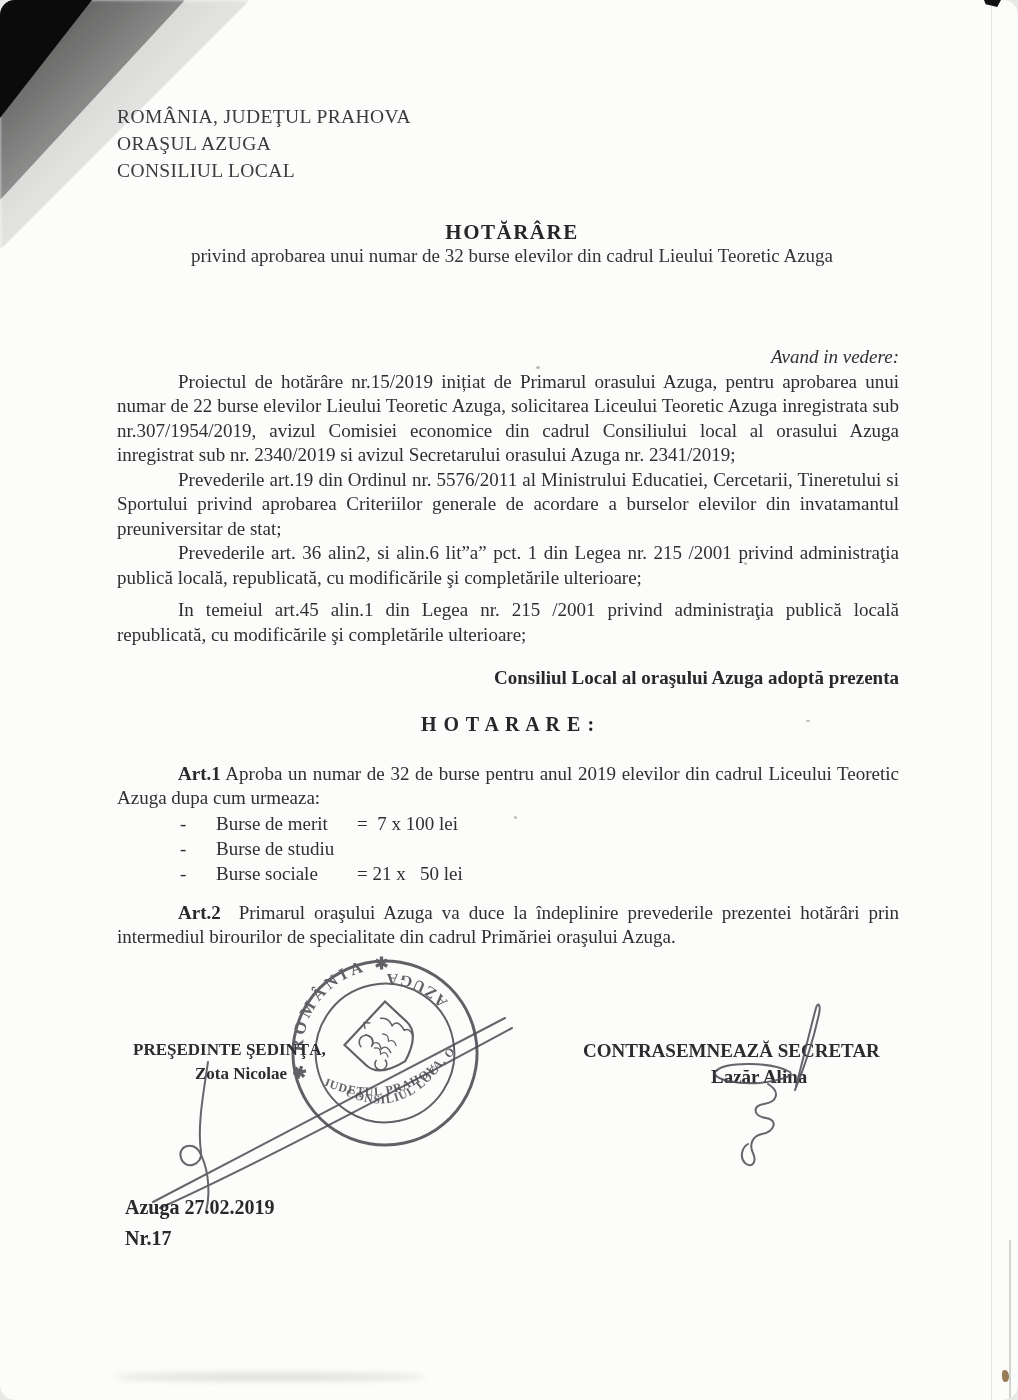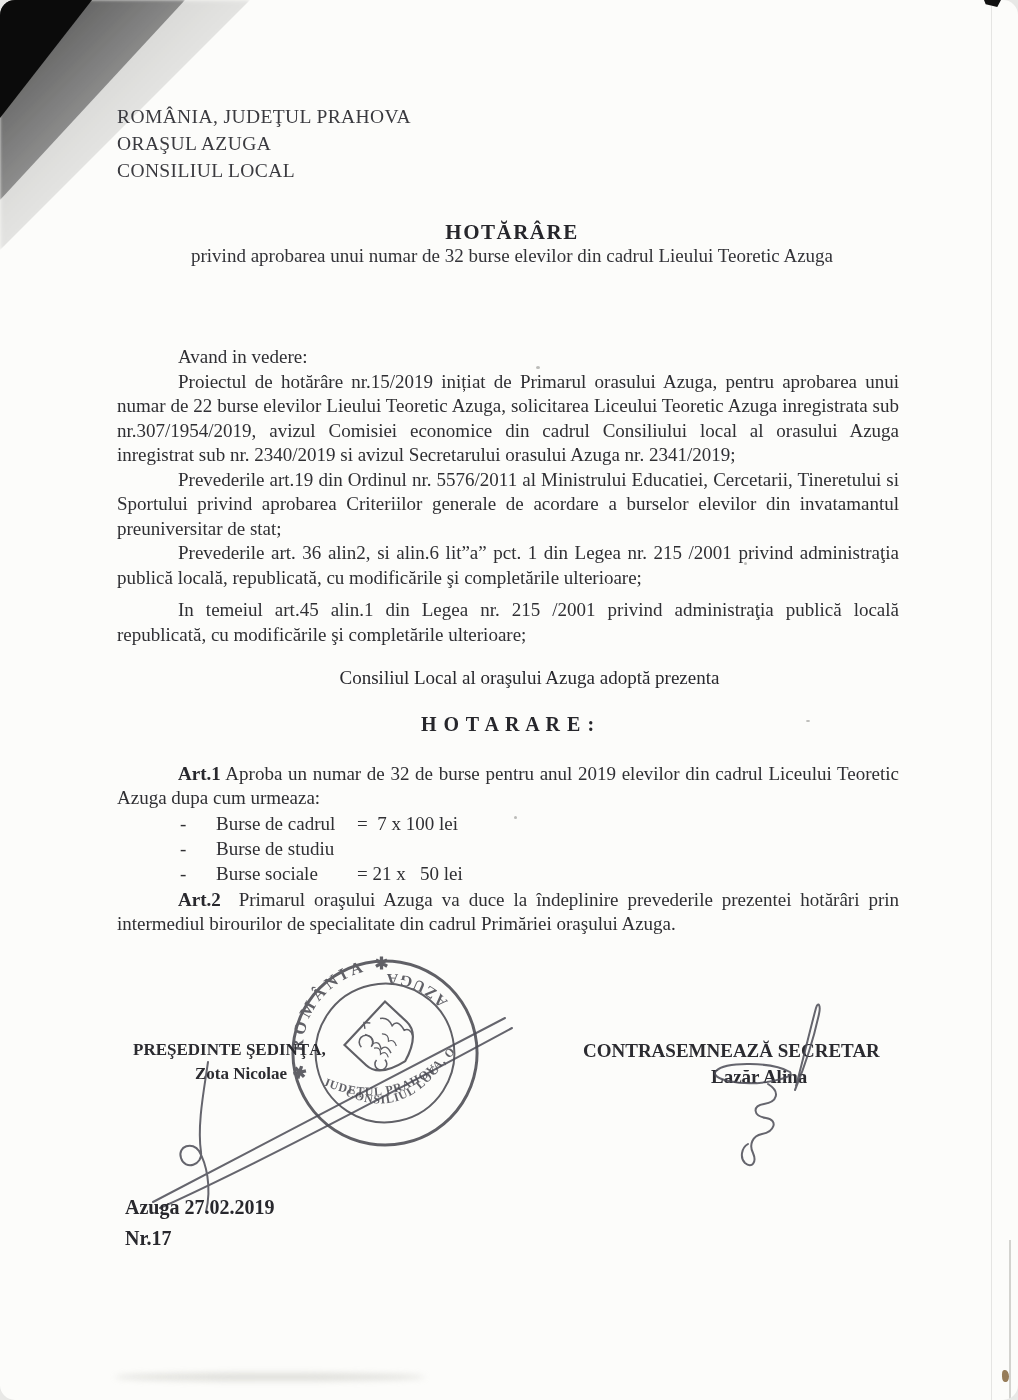--- a/index.html
+++ b/index.html
@@ -32,29 +32,29 @@
     background:#85663c; border-radius:40% 60% 50% 50%; opacity:.85; }
   .speck { position:absolute; background:#8f8f8c; border-radius:50%; opacity:.6; }
   
   .header-block { position:absolute; left:117px; top:103px;
     font-size:19.5px; line-height:27px; letter-spacing:.4px; color:#3a3a3f; }
   .title-block { position:absolute; left:117px; top:220px; width:790px; text-align:center; }
   .doc-title { font-size:21px; font-weight:bold; letter-spacing:1.5px; color:#26262b; }
   .doc-subtitle { font-size:19px; margin-top:0; color:#333338; }
   .body-col { position:absolute; left:117px; top:345px; width:782px;
     font-size:19px; line-height:24.5px; text-align:justify; }
-  .lead { padding-left:61px; text-align:left; }
+  .lead { padding-left:61px; text-align:right;font-style:italic; }
   .para { margin:0; text-indent:61px; }
   .gap-sm { margin-top:8px; }
-  .adoption { margin-top:19px; padding-left:43px; font-weight:normal; color:#28282d; text-align:center; }
+  .adoption { margin-top:19px; padding-left:43px; font-weight:bold; color:#28282d; text-align:right; }
   .decision-head { margin-top:21px; text-align:center; font-weight:bold; font-size:20px;
     letter-spacing:1px; color:#26262b; line-height:25px; }
   .article { margin:0; margin-top:25px; text-indent:61px; }
   .article b { color:#28282d; }
-  .article.second { margin-top:2px; }
+  .article.second { margin-top:15px; }
   .grant-list { margin-left:63px; line-height:25px; text-align:left; }
   .grant-row { display:grid; grid-template-columns:36px 141px auto; }
   .grant-row .amount { white-space:pre; }
   
   .sig-left { position:absolute; left:133px; top:1040px; font-weight:bold;
     font-size:17px; color:#2b2b30; }
   .sig-left .sig-name { margin-top:4px; padding-left:62px; }
   .sig-right { position:absolute; left:583px; top:1040px; font-weight:bold;
     font-size:19px; color:#2b2b30; }
   .sig-right .sig-name { margin-top:4px; padding-left:128px; }
@@ -102,21 +102,21 @@
     <p class="para gap-sm">In temeiul art.45 alin.1 din Legea nr. 215 /2001 privind administraţia publică locală republicată, cu modificările şi completările ulterioare;</p>
 
     <div class="adoption">Consiliul Local al oraşului Azuga adoptă prezenta</div>
     <div class="decision-head">H O T A R A R E :</div>
 
     <p class="article"><b>Art.1</b> <span>Aproba un numar de 32 de burse pentru anul 2019 elevilor din cadrul Liceului Teoretic Azuga dupa cum urmeaza:</span></p>
 
     <div class="grant-list">
       <div class="grant-row">
         <span>-</span>
-        <span>Burse de cadrul</span>
+        <span>Burse de merit</span>
         <span class="amount">=  7 x 100 lei</span>
       </div>
       <div class="grant-row">
         <span>-</span>
         <span>Burse de studiu</span>
       </div>
       <div class="grant-row">
         <span>-</span>
         <span>Burse sociale</span>
         <span class="amount">= 21 x   50 lei</span>

